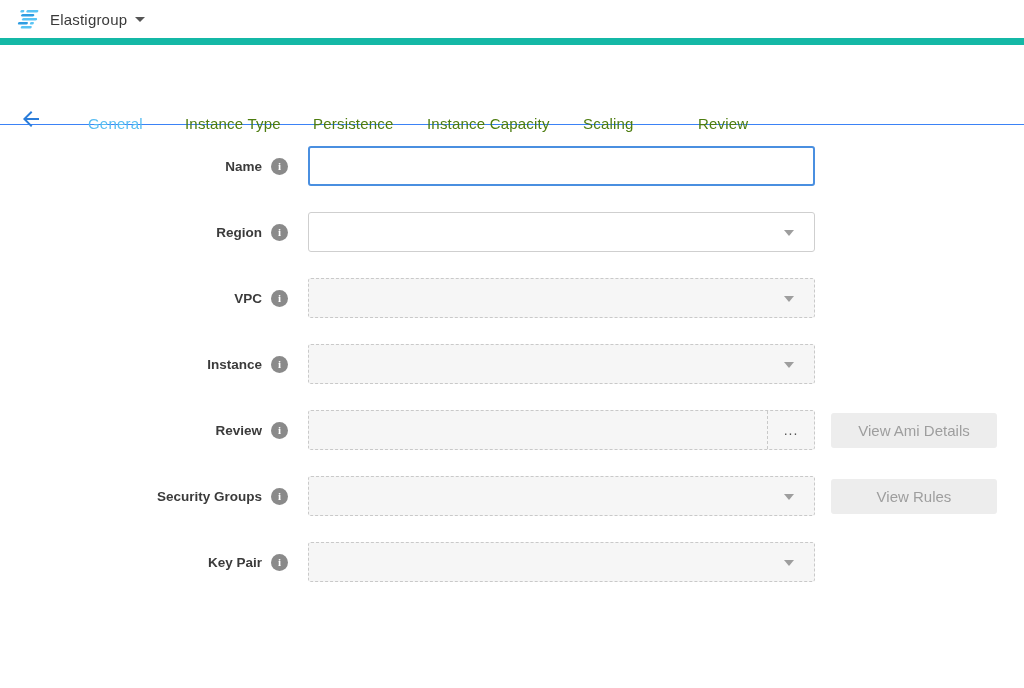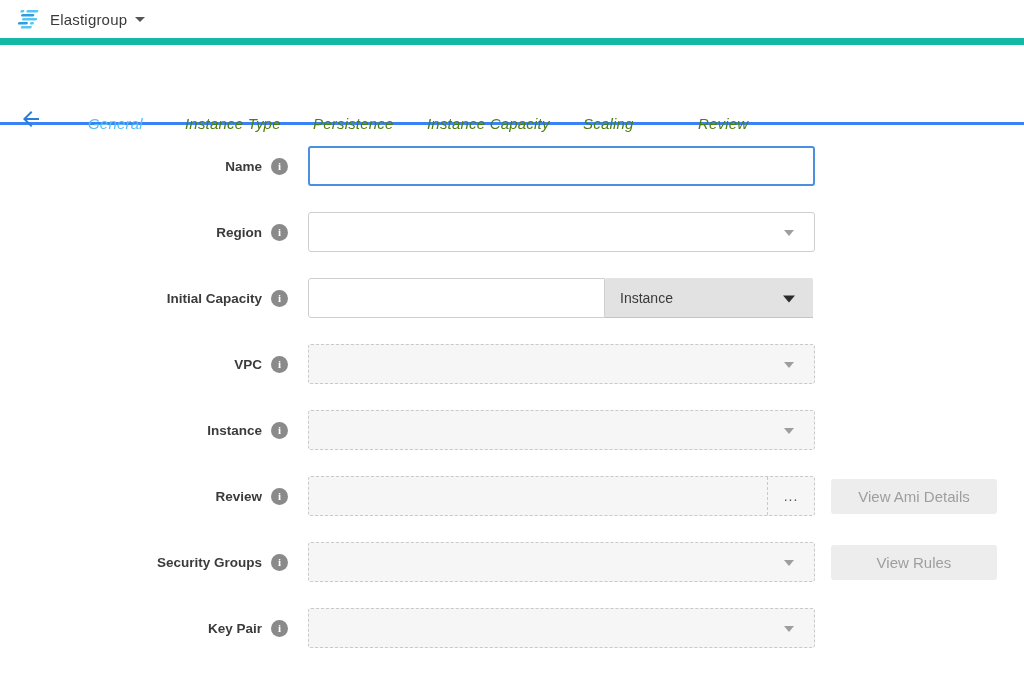--- a/index.html
+++ b/index.html
@@ -9,21 +9,21 @@
   
   .topbar { height:45px; display:flex; align-items:center; padding-left:15px;
             border-bottom:7px solid #14b8a6; background:#fff; }
   .logo { width:26px; height:20px; margin-right:9px; display:block; }
   .brand { font-size:15px; color:#3a3a3a; letter-spacing:.2px; cursor:pointer;
            display:flex; align-items:center; gap:8px; }
   .caret-sm { width:0; height:0; border-left:5px solid transparent; border-right:5px solid transparent;
               border-top:5px solid #555; display:inline-block; }
 
   
-  .tabbar { position:relative; height:80px; border-bottom:3px solid #3b82f6;font-style:italic; }
+  .tabbar { position:relative; height:80px; border-bottom:1px solid #3b82f6; }
   .back-btn { position:absolute; left:19px; top:76px; width:24px; height:24px; cursor:pointer;
               transform:translateY(-58%); }
   .tab { position:absolute; top:78px; transform:translateY(-50%); font-size:15px;
          color:#4d7c0f; letter-spacing:.2px; cursor:pointer; white-space:nowrap; }
   .tab.active { color:#58bdf2; }
   .tab-0 { left:88px; }  .tab-1 { left:185px; } .tab-2 { left:313px; }
   .tab-3 { left:427px; } .tab-4 { left:583px; } .tab-5 { left:698px; }
 
   
   .form { padding-top:21px;margin-left:8px; }
@@ -120,33 +120,20 @@
       <span class="info-icon"></span>
     </div>
     <div class="field-col">
       <div class="select">
         <span></span>
         <span class="caret"></span>
       </div>
     </div>
   </div>
 
-  <div class="row">
-    <div class="label-col">
-      <span class="label">Initial Capacity</span>
-      <span class="info-icon"></span>
-    </div>
-    <div class="field-col">
-      <input class="cap-input" type="text" value="" style="">
-      <div class="unit-select">
-        <span class="unit-label">Instance</span>
-        <span class="caret"></span>
-      </div>
-    </div>
-  </div>
 
   <div class="row">
     <div class="label-col">
       <span class="label">VPC</span>
       <span class="info-icon"></span>
     </div>
     <div class="field-col">
       <div class="select disabled">
         <span></span>
         <span class="caret"></span>

